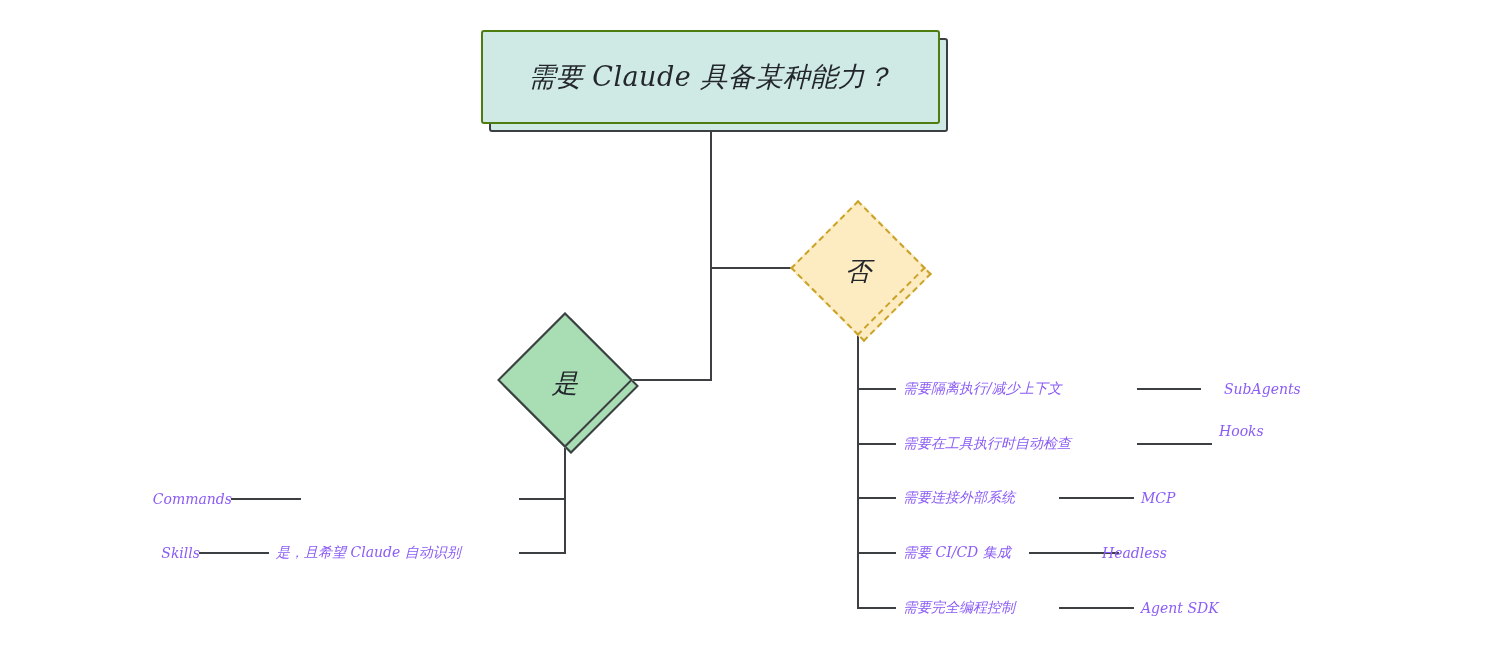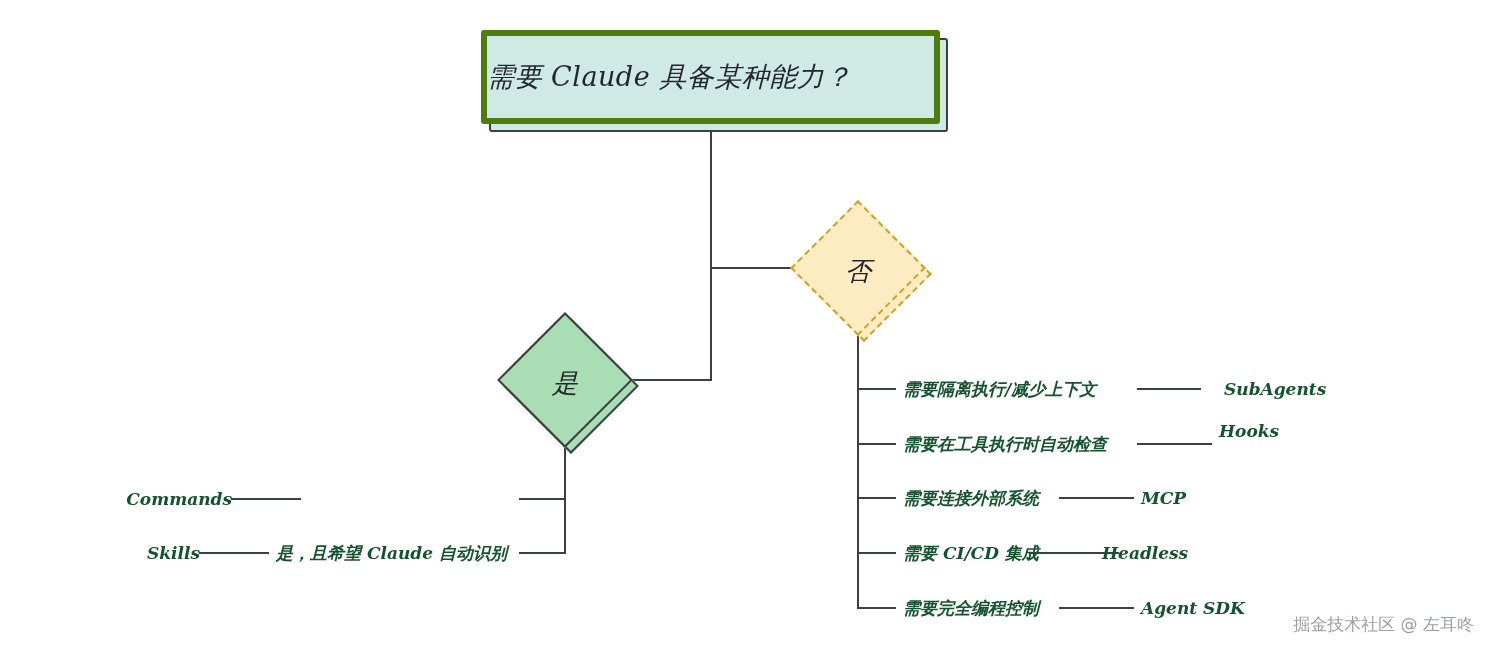--- a/index.html
+++ b/index.html
@@ -25,25 +25,25 @@
   }
 
   
   .root-box {
     position: absolute;
     left: 481px;
     top: 30px;
     width: 459px;
     height: 94px;
     background: #cfe9e5;
-    border: 6px solid #4d7c0f;
+    border: 2px solid #4d7c0f;
     border-radius: 3px;
     display: flex;
     align-items: center;
-    justify-content: flex-start;
+    justify-content: center;
     box-sizing: border-box;
     z-index: 3;
   }
   .root-shadow {
     position: absolute;
     left: 489px;
     top: 38px;
     width: 459px;
     height: 94px;
     background: #cfe9e5;
@@ -120,25 +120,24 @@
     border: 2px dashed #c9a227;
     box-sizing: border-box;
     z-index: 2;
   }
 
   
   .txt {
     position: absolute;
     font-family: "DejaVu Serif", serif;
     font-style: italic;
-    font-size: 17px;
-    color: #14532d;
+    font-size: 14px;
+    color: #8b5cf6;
     white-space: nowrap;
     z-index: 4;
-    font-weight: bold;
   }
   .txt.right { transform: translate(-100%, -50%); }
   .txt.left  { transform: translate(0, -50%); }
 
   
   .watermark {
     position: absolute;
     right: 14px;
     bottom: 14px;
     font-family: "DejaVu Sans", sans-serif;
@@ -215,14 +214,13 @@
 
   <div class="txt left" style="left:903px; top:498px;">需要连接外部系统</div>
   <div class="txt left" style="left:1141px; top:498px;">MCP</div>
 
   <div class="txt left" style="left:903px; top:553px;">需要 CI/CD 集成</div>
   <div class="txt left" style="left:1102px; top:553px;">Headless</div>
 
   <div class="txt left" style="left:903px; top:608px;">需要完全编程控制</div>
   <div class="txt left" style="left:1141px; top:608px;">Agent SDK</div>
 
-  <div class="watermark">掘金技术社区 @ 左耳咚</div>
 </div>
 
 </body></html>

